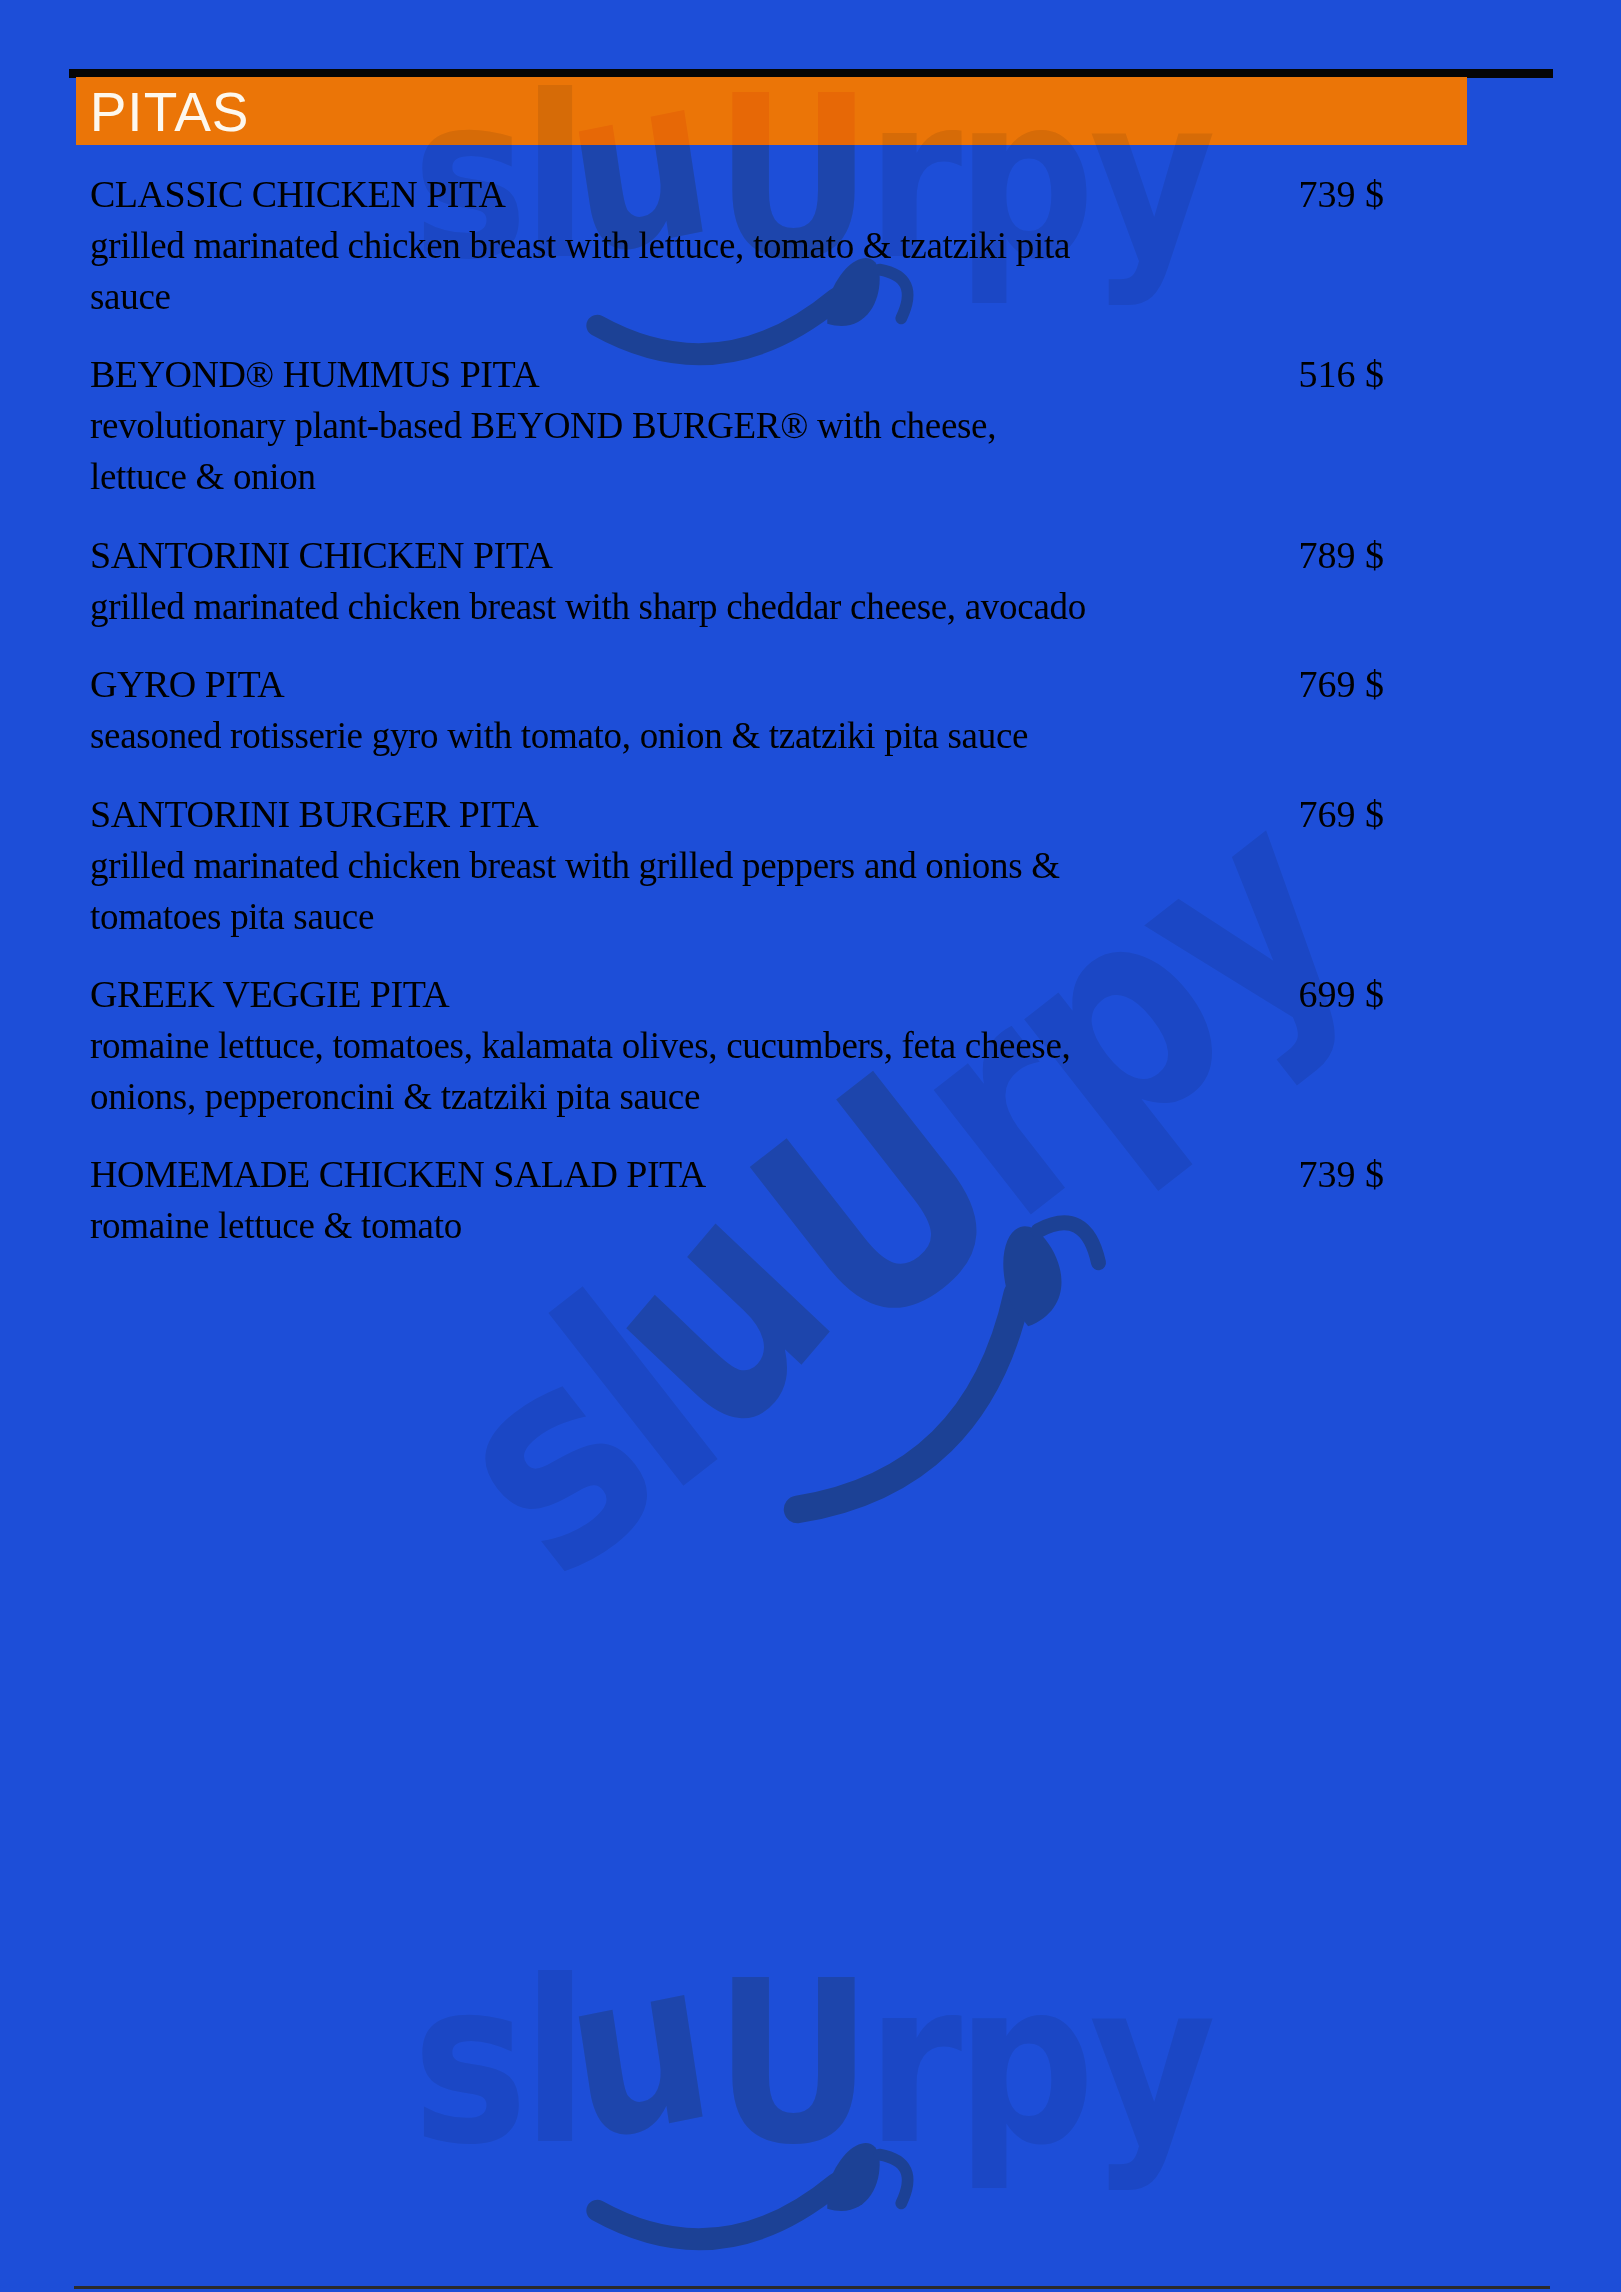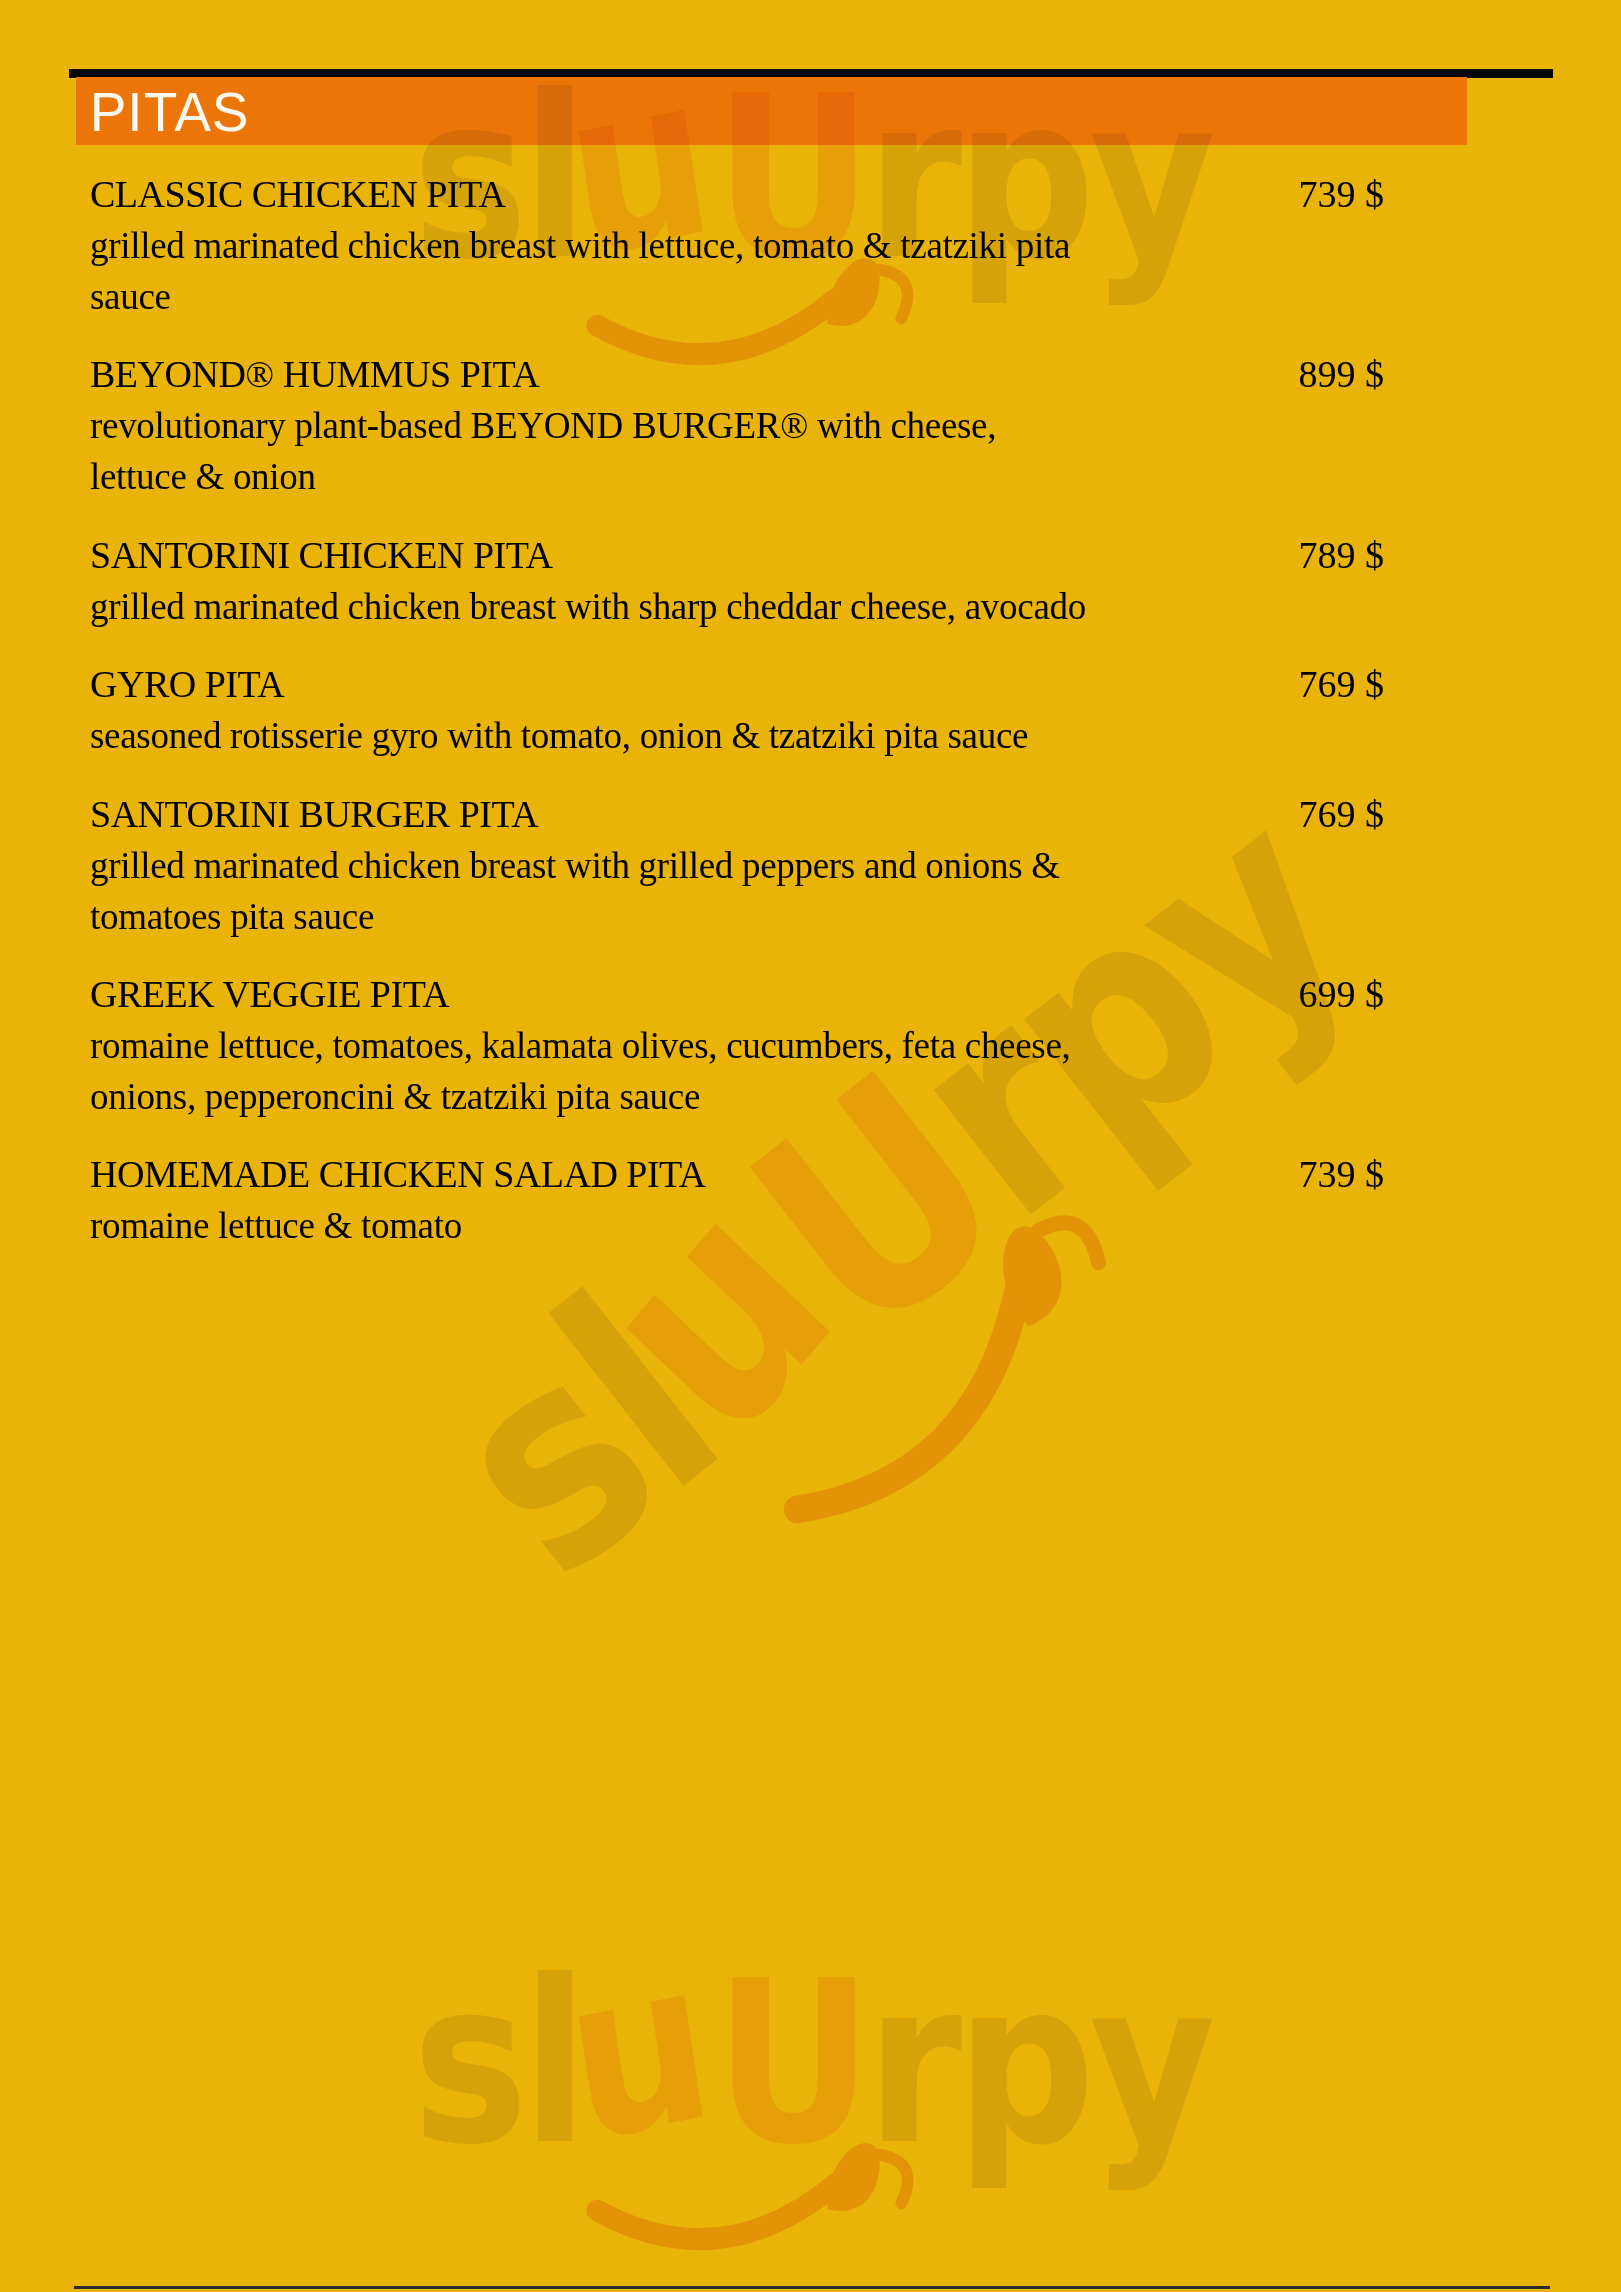--- a/index.html
+++ b/index.html
@@ -5,21 +5,21 @@
   html, body { margin: 0; padding: 0; }
   body {
     width: 1621px; height: 2293px;
     background: #ffffff;
     font-family: "Liberation Serif", serif;
     position: relative;
     overflow: hidden;
   }
   .page {
     position: absolute; inset: 0;
-    background: #eab308;
+    background: #1d4ed8;
     padding-left: 40px;
   }
 
   
   .top-black-bar {
     position: absolute;
     left: 69px; top: 69px;
     width: 1484px; height: 8.8px;
     background: #050505;
   }
@@ -96,21 +96,21 @@
       </div>
       <div class="item-desc">
         <div class="desc-line">grilled marinated chicken breast with lettuce, tomato &amp; tzatziki pita</div>
         <div class="desc-line">sauce</div>
       </div>
     </div>
 
     <div class="menu-item">
       <div class="item-row">
         <span class="item-name">BEYOND® HUMMUS PITA</span>
-        <span class="item-price">899 $</span>
+        <span class="item-price">516 $</span>
       </div>
       <div class="item-desc">
         <div class="desc-line">revolutionary plant-based BEYOND BURGER® with cheese,</div>
         <div class="desc-line">lettuce &amp; onion</div>
       </div>
     </div>
 
     <div class="menu-item">
       <div class="item-row">
         <span class="item-name">SANTORINI CHICKEN PITA</span>

